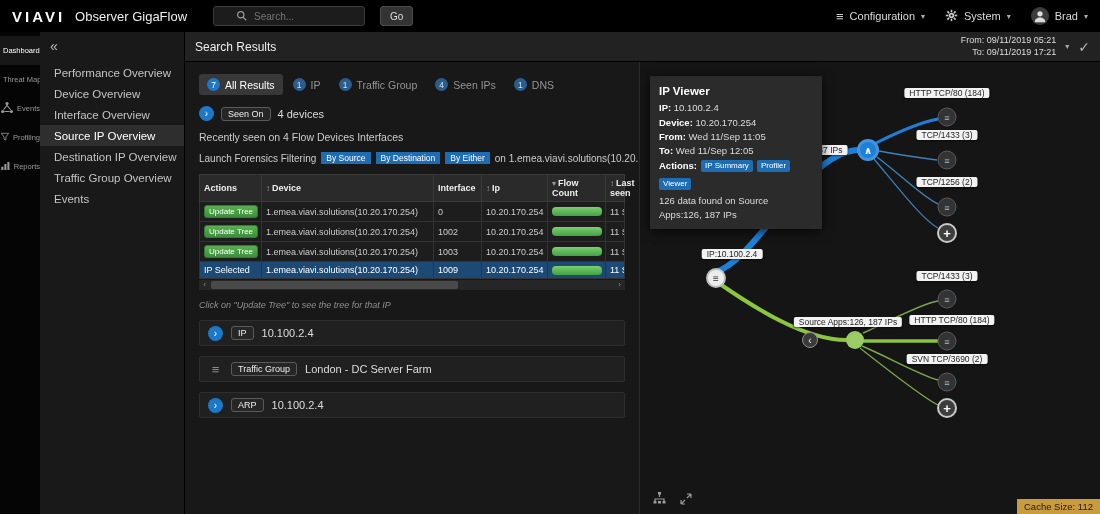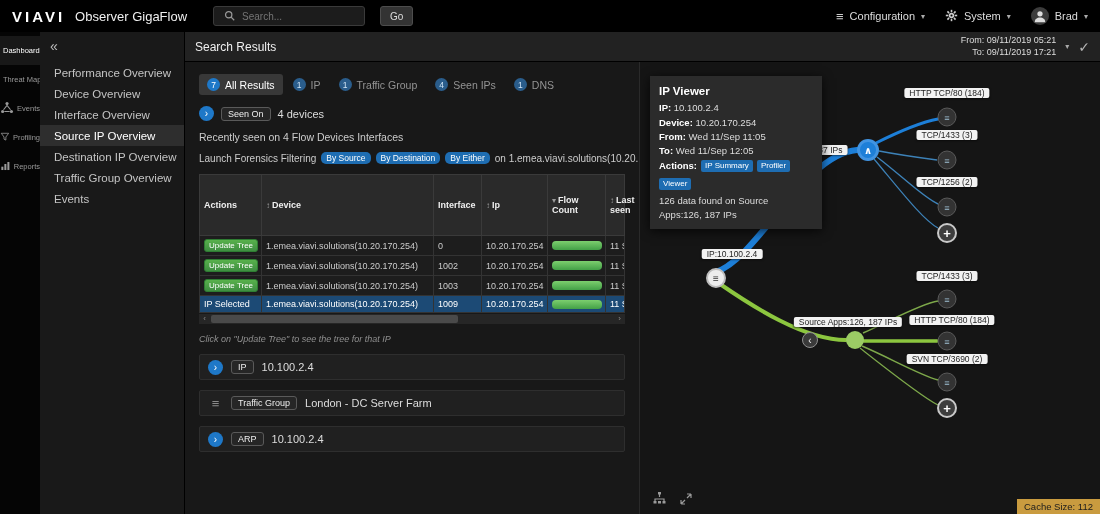--- a/index.html
+++ b/index.html
@@ -4,21 +4,21 @@
 <style>
   * { box-sizing: border-box; }
   html,body { margin:0; padding:0; background:#000; }
   body { width:1100px; height:514px; overflow:hidden; font-family:"Liberation Sans","DejaVu Sans",sans-serif; color:#ddd; }
   #app { position:relative; width:1100px; height:514px; background:#101010; overflow:hidden; }
 
   
   .topbar { position:absolute; top:0; left:0; width:1100px; height:32px; background:#000; display:flex; align-items:center; gap:10px; padding:0 12px; z-index:9; }
   .logo { font-weight:bold; font-size:15px; letter-spacing:3px; color:#fff; }
   .app-title { font-size:13px; color:#efefef; margin-right:16px; white-space:nowrap; }
-  .search-box { display:flex; align-items:center; background:#1c1c1c; border:1px solid #3a3a3a; border-radius:3px; height:20px; padding:0 10px; width:152px; }
+  .search-box { display:flex; align-items:center; background:#1c1c1c; border:1px solid #3a3a3a; border-radius:3px; height:20px; padding:0 22px; width:152px; }
   .search-box input { background:transparent; border:none; outline:none; color:#ccc; font-size:10px; width:118px; margin-left:5px; font-family:inherit; }
   .go-btn { height:20px; background:#333; border:1px solid #4d4d4d; color:#ddd; font-size:10px; border-radius:3px; padding:0 9px; margin-left:5px; cursor:pointer; font-family:inherit; }
   .top-right { margin-left:auto; display:flex; align-items:center; gap:20px; font-size:11px; color:#ddd; }
   .menu-item { display:flex; align-items:center; gap:6px; cursor:pointer; white-space:nowrap; }
   .caret { font-size:8px; color:#aaa; }
   .glyph-menu { font-size:13px; color:#ccc; }
   .avatar { width:18px; height:18px; border-radius:50%; background:#3c3c3c; display:flex; align-items:center; justify-content:center; overflow:hidden; }
 
   
   .rail { position:absolute; top:32px; left:0; width:40px; height:482px; background:#050505; display:flex; flex-direction:column; align-items:center; padding-top:4px; }
@@ -48,24 +48,24 @@
   .tab { display:flex; align-items:center; gap:5px; font-size:10.5px; color:#949494; padding:4px 8px; border-radius:3px; cursor:pointer; white-space:nowrap; }
   .tab.active { background:#383838; color:#fff; }
   .tab .count { background:#2a5d8c; color:#cfe4f5; font-size:8.5px; min-width:13px; height:13px; border-radius:7px; display:flex; align-items:center; justify-content:center; padding:0 2px; }
   .tab.active .count { background:var(--accent_blue,#1e78c8); color:#fff; }
 
   .seen-on { margin-top:11px; display:flex; align-items:center; gap:7px; font-size:11px; color:#ddd; }
   .toggle-icon { width:15px; height:15px; border-radius:50%; background:var(--accent_blue,#1e78c8); color:#fff; font-size:10px; display:flex; align-items:center; justify-content:center; cursor:pointer; flex:none; }
   .tag { background:#262626; border:1px solid #5a5a5a; border-radius:3px; font-size:9px; padding:1px 6px; color:#eee; white-space:nowrap; }
   .sub-text { margin-top:10px; font-size:10.5px; color:#ccc; }
   .forensics { margin-top:9px; font-size:10px; color:#ccc; display:flex; align-items:center; gap:5px; white-space:nowrap; }
-  .bluebadge { background:var(--badge_blue,#1e6db2); color:#fff; font-size:8.5px; padding:1px 5px; border-radius:5px; cursor:pointer; white-space:nowrap; }
+  .bluebadge { background:var(--badge_blue,#1e6db2); color:#fff; font-size:8.5px; padding:1px 5px; border-radius:0; cursor:pointer; white-space:nowrap; }
 
   table.results { margin-top:10px; width:100%; border-collapse:collapse; font-size:9px; color:#ccc; table-layout:fixed; }
-  table.results th { background:#2a2a2a; color:#eee; font-size:9px; text-align:left; padding:20px 4px; border:1px solid #3a3a3a; font-weight:bold; cursor:pointer; }
+  table.results th { background:#2a2a2a; color:#eee; font-size:9px; text-align:left; padding:3px 4px; border:1px solid #3a3a3a; font-weight:bold; cursor:pointer; }
   table.results td { padding:3px 4px; border:1px solid #333; background:#1d1d1d; overflow:hidden; white-space:nowrap; }
   tr.selected td { background:var(--selected_row,#1c4a75); color:#fff; }
   .green-btn { background:linear-gradient(#58b14c,#3e8e41); color:#fff; font-size:8px; border:1px solid #2e7d32; border-radius:3px; padding:1px 4px; cursor:pointer; white-space:nowrap; font-family:inherit; }
   .flowbar { width:50px; height:9px; border-radius:4px; background:linear-gradient(#7ccf6e,#43a047); }
   .sort { font-size:8px; color:#999; margin-right:2px; }
 
   .hscroll { margin-top:1px; height:10px; background:#262626; position:relative; display:flex; align-items:center; justify-content:space-between; cursor:pointer; }
   .hs-arrow { width:11px; text-align:center; font-size:8px; color:#8a8a8a; line-height:10px; }
   .hs-thumb { position:absolute; left:12px; width:58%; top:1px; bottom:1px; background:#4a4a4a; border-radius:2px; cursor:grab; }
 

